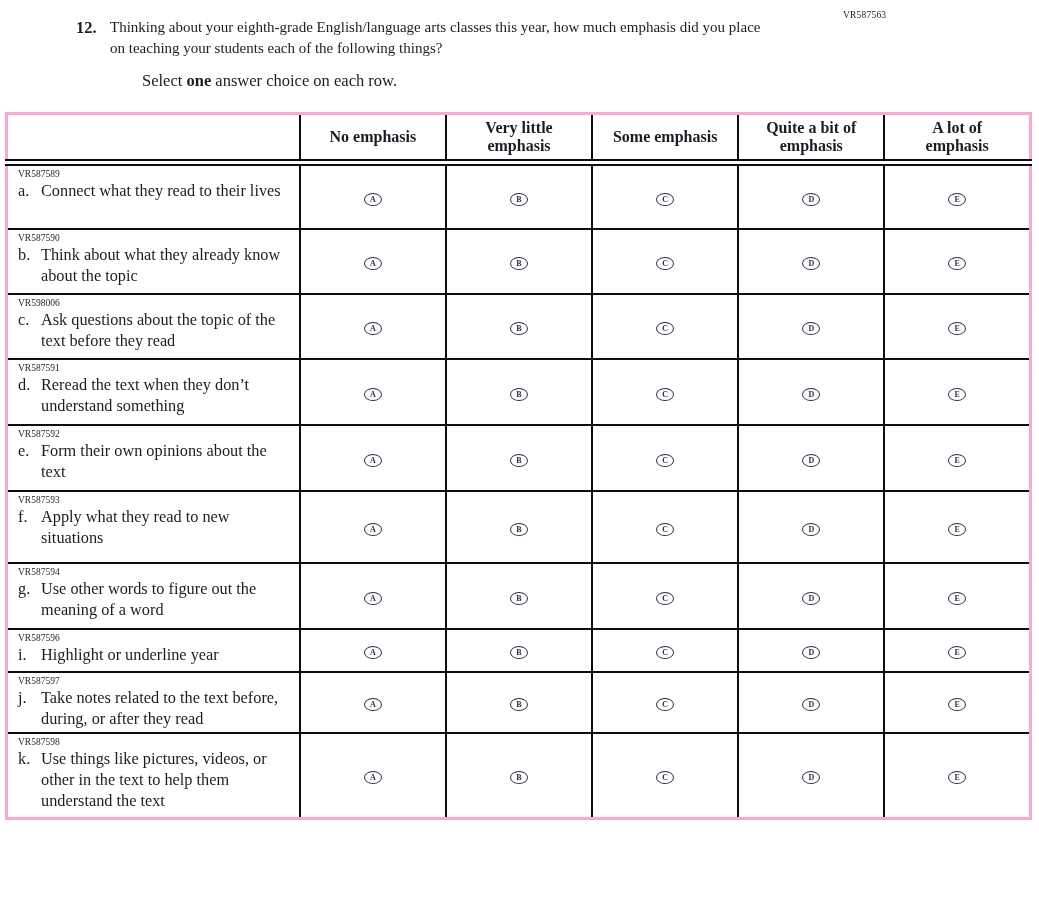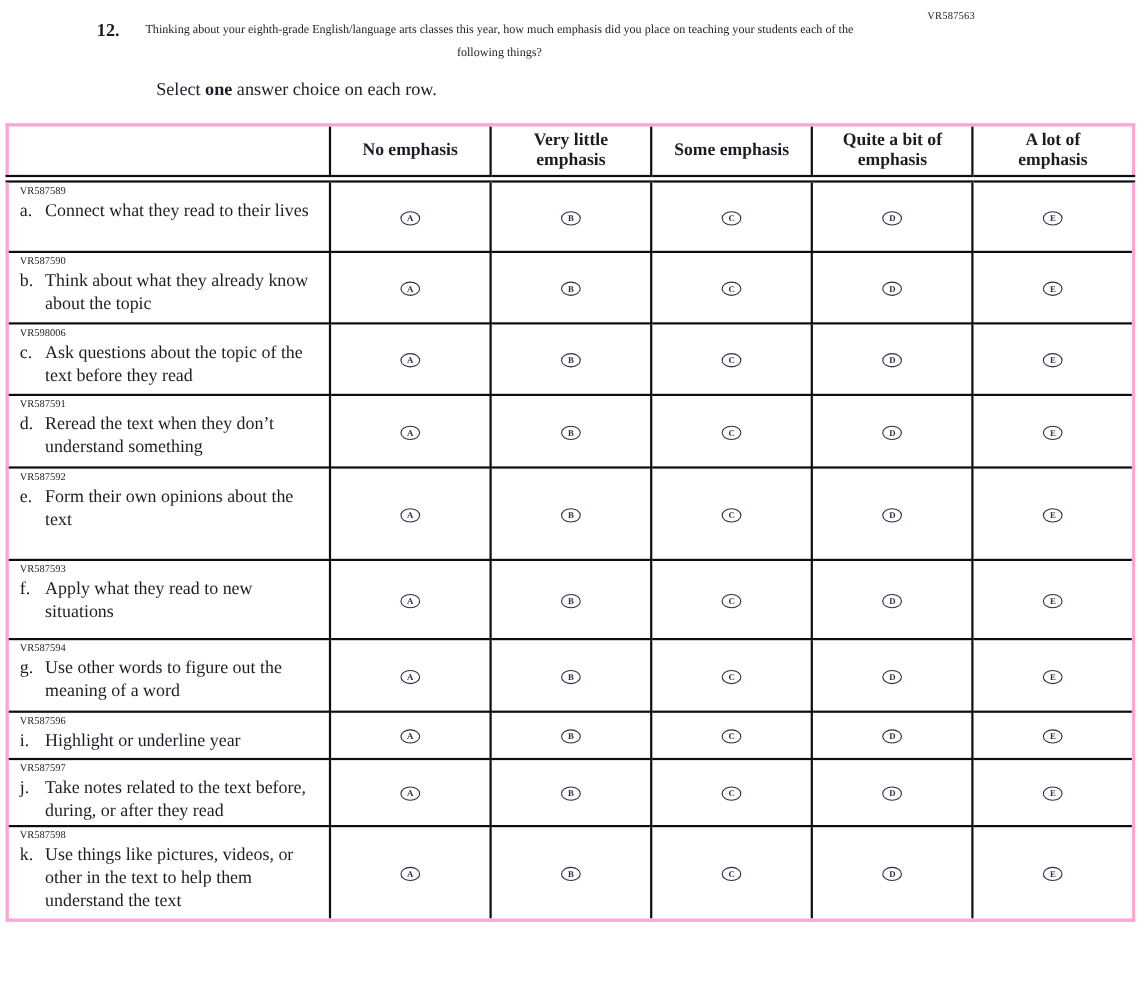--- a/index.html
+++ b/index.html
@@ -16,37 +16,36 @@
   .form-code-top {
     position: absolute;
     left: 843px;
     top: 10px;
     font-size: 9.5px;
     letter-spacing: 0.2px;
     color: #26262e;
   }
   .question-block {
     position: absolute;
-    left: 88px;
+    left: 76px;
     top: 17px;
     width: 700px;
-    text-align: center;
   }
   .q-num {
     position: absolute;
     left: 0;
     top: 0;
     font-weight: bold;
     font-size: 16.5px;
     line-height: 21px;
   }
   .q-text {
     margin-left: 34px;
     width: 664px;
-    font-size: 11px;
+    font-size: 15px;
     line-height: 21px;
     font-family: Liberation Serif, serif;
   }
   .instruction {
     position: absolute;
     left: 122px;
     top: 71px;
     font-size: 16.5px;
     margin-left: 20px;
   }
@@ -194,21 +193,21 @@
         <td class="label-cell">
           <div class="vr-code">VR587591</div>
           <div class="row-label"><span class="row-letter">d.</span><span>Reread the text when they don’t understand something</span></div>
         </td>
         <td class="option-cell"><span class="bubble">A</span></td>
         <td class="option-cell"><span class="bubble">B</span></td>
         <td class="option-cell"><span class="bubble">C</span></td>
         <td class="option-cell"><span class="bubble">D</span></td>
         <td class="option-cell"><span class="bubble">E</span></td>
       </tr>
-      <tr style="height: 84px;">
+      <tr style="height: 66px;">
         <td class="label-cell">
           <div class="vr-code">VR587592</div>
           <div class="row-label"><span class="row-letter">e.</span><span>Form their own opinions about the text</span></div>
         </td>
         <td class="option-cell"><span class="bubble">A</span></td>
         <td class="option-cell"><span class="bubble">B</span></td>
         <td class="option-cell"><span class="bubble">C</span></td>
         <td class="option-cell"><span class="bubble">D</span></td>
         <td class="option-cell"><span class="bubble">E</span></td>
       </tr>

